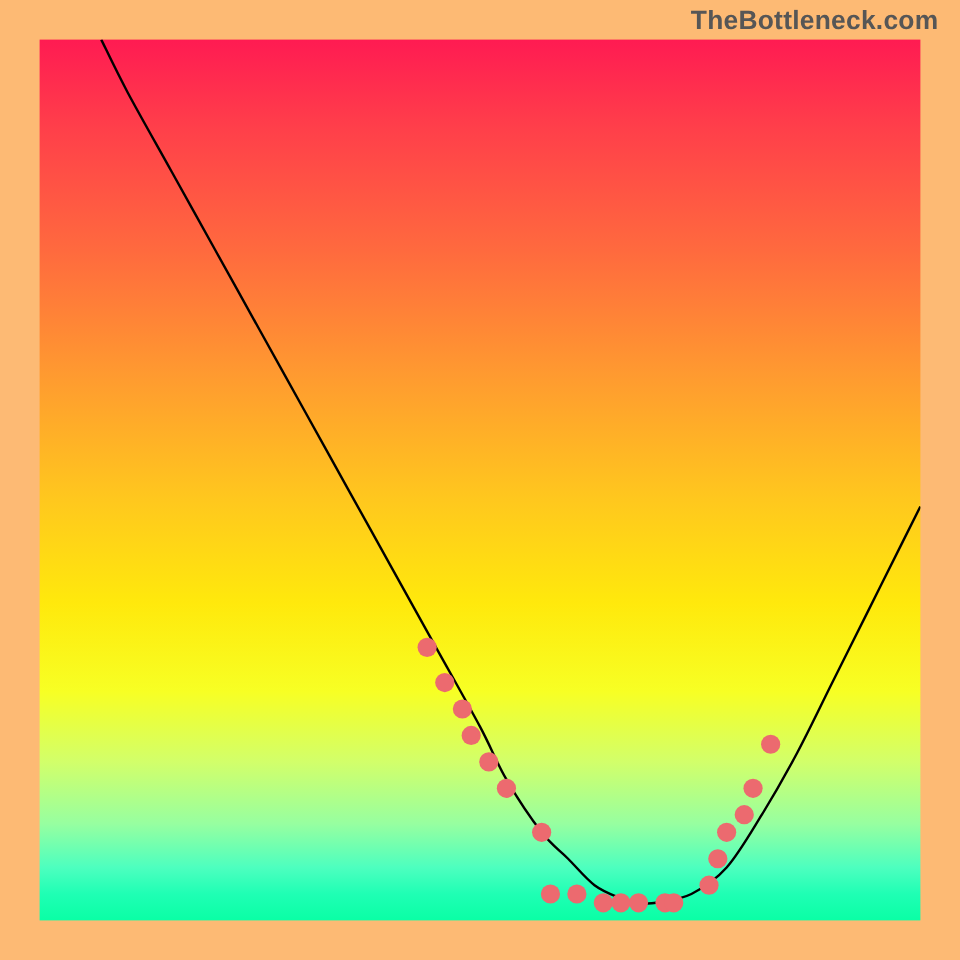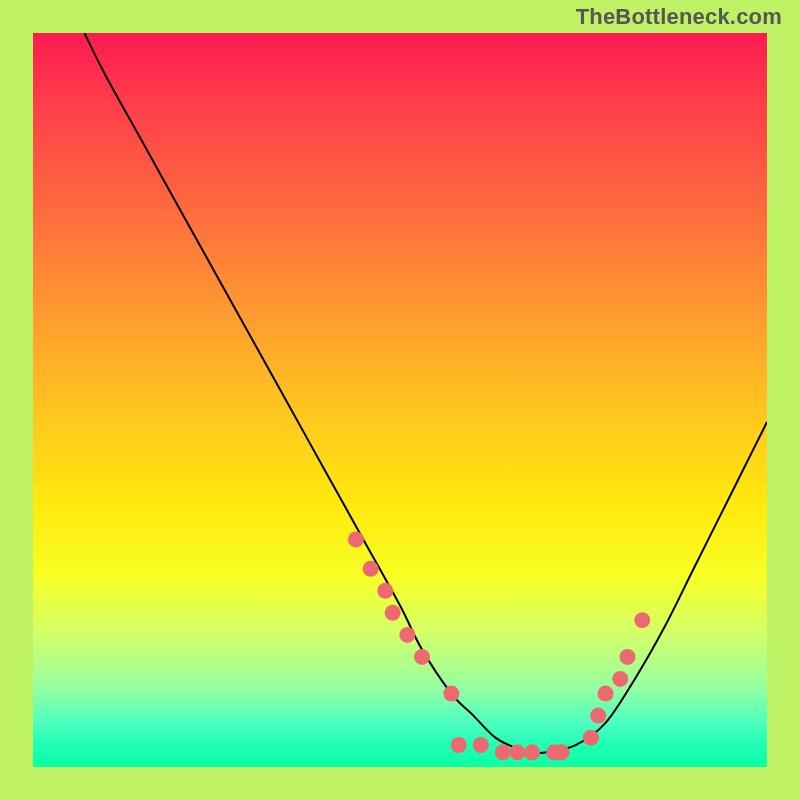--- a/index.html
+++ b/index.html
@@ -1,21 +1,21 @@
 <!DOCTYPE html>
 <html><head>
 <meta charset="utf-8">
 <style>
   * { margin: 0; padding: 0; box-sizing: border-box; }
   html, body { width: 800px; height: 800px; overflow: hidden; background: #000; }
   .stage {
     position: relative;
     width: 800px;
     height: 800px;
-    background: #bef264;
+    background: #fdba74;
   }
   .watermark {
     position: absolute;
     top: 4px;
     right: 18px;
     font-family: Arial, Helvetica, sans-serif;
     font-size: 22px;
     font-weight: 600;
     letter-spacing: 0.2px;
     color: #565656;

